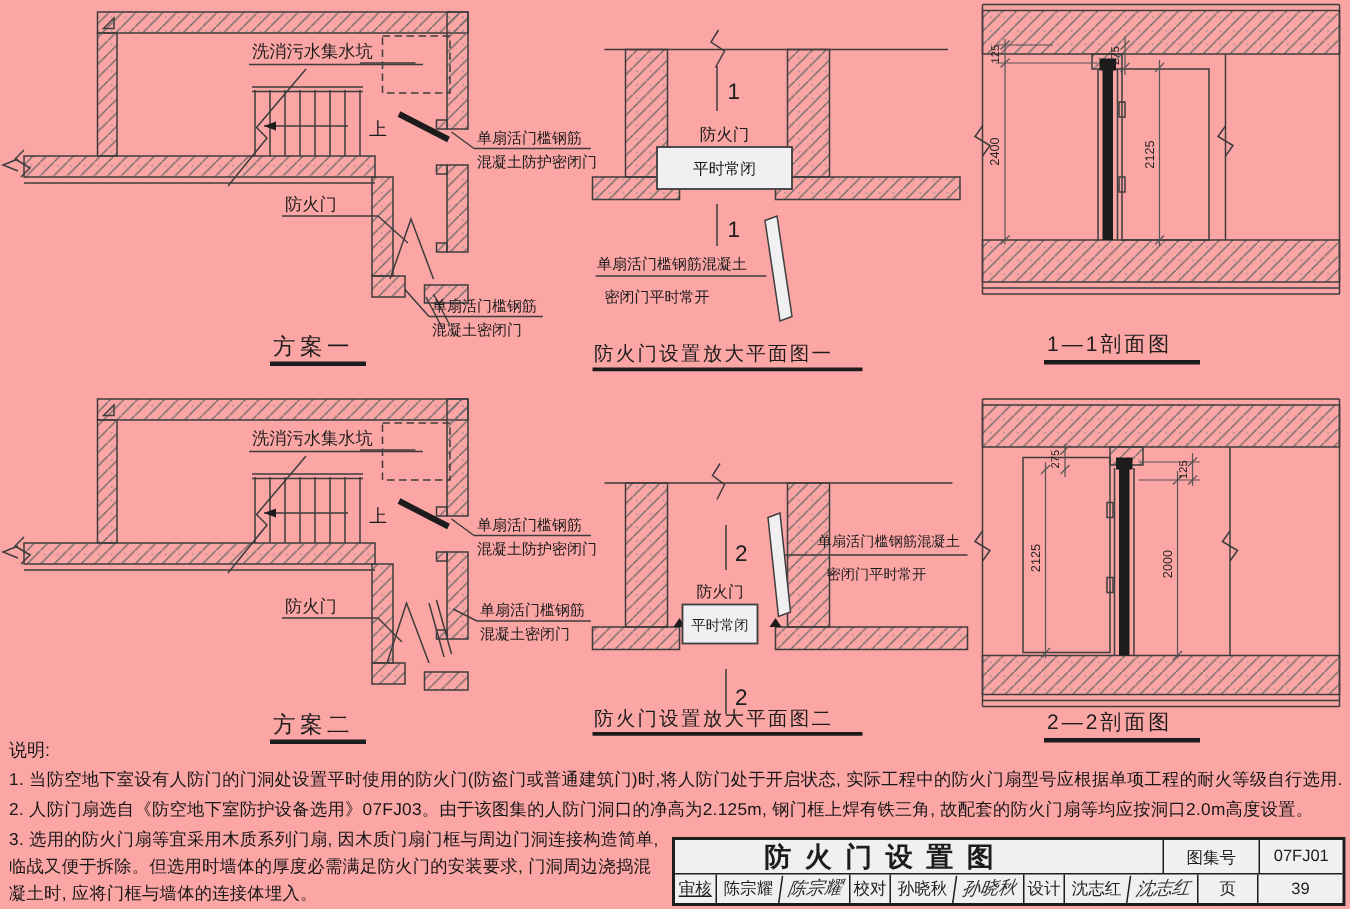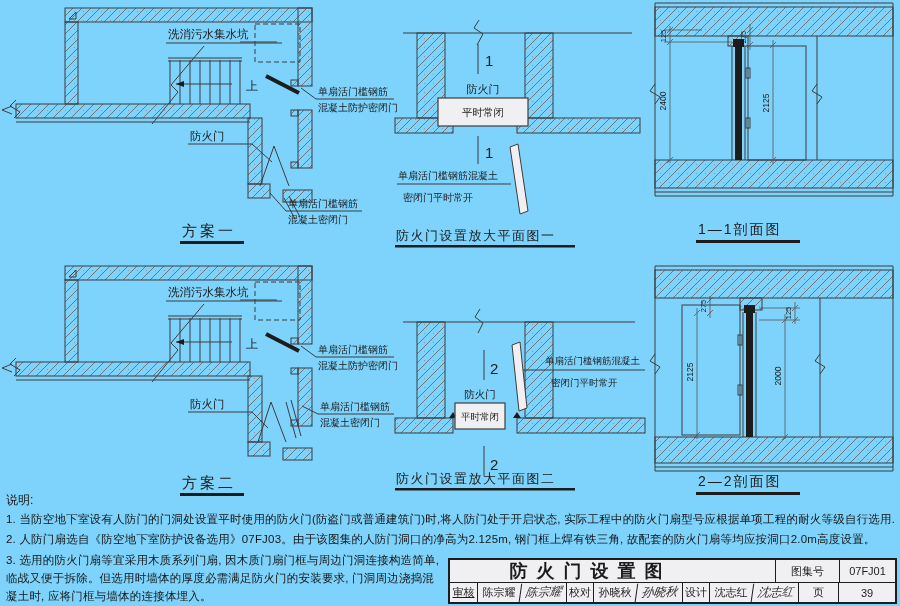--- a/index.html
+++ b/index.html
@@ -1,17 +1,17 @@
 <!DOCTYPE html>
 <html><head>
 <meta charset="utf-8">
 <style>
   html,body{margin:0;padding:0;background:#e8e8e8;}
   #sheet{
-    position:relative;width:900px;height:606px;background:#7dd3fc;
+    position:relative;width:900px;height:606px;background:#fca5a5;
     font-family:"Liberation Sans","DejaVu Sans",sans-serif;color:#1c1c1c;overflow:hidden;
   }
   svg{position:absolute;overflow:visible;}
   svg text{fill:#1c1c1c;font-family:"Liberation Sans","DejaVu Sans",sans-serif;}
   .notes{position:absolute;left:6px;top:492px;width:884px;font-size:11.5px;color:#171717;}
   .notes-heading{font-size:12px;margin-bottom:3px;}
   .note{margin-bottom:4.5px;white-space:nowrap;letter-spacing:.2px;}
   .note-wrap{white-space:normal;width:438px;line-height:18px;margin-bottom:0;}
   .titleblock{
     position:absolute;left:448px;top:558px;width:449px;height:46px;

